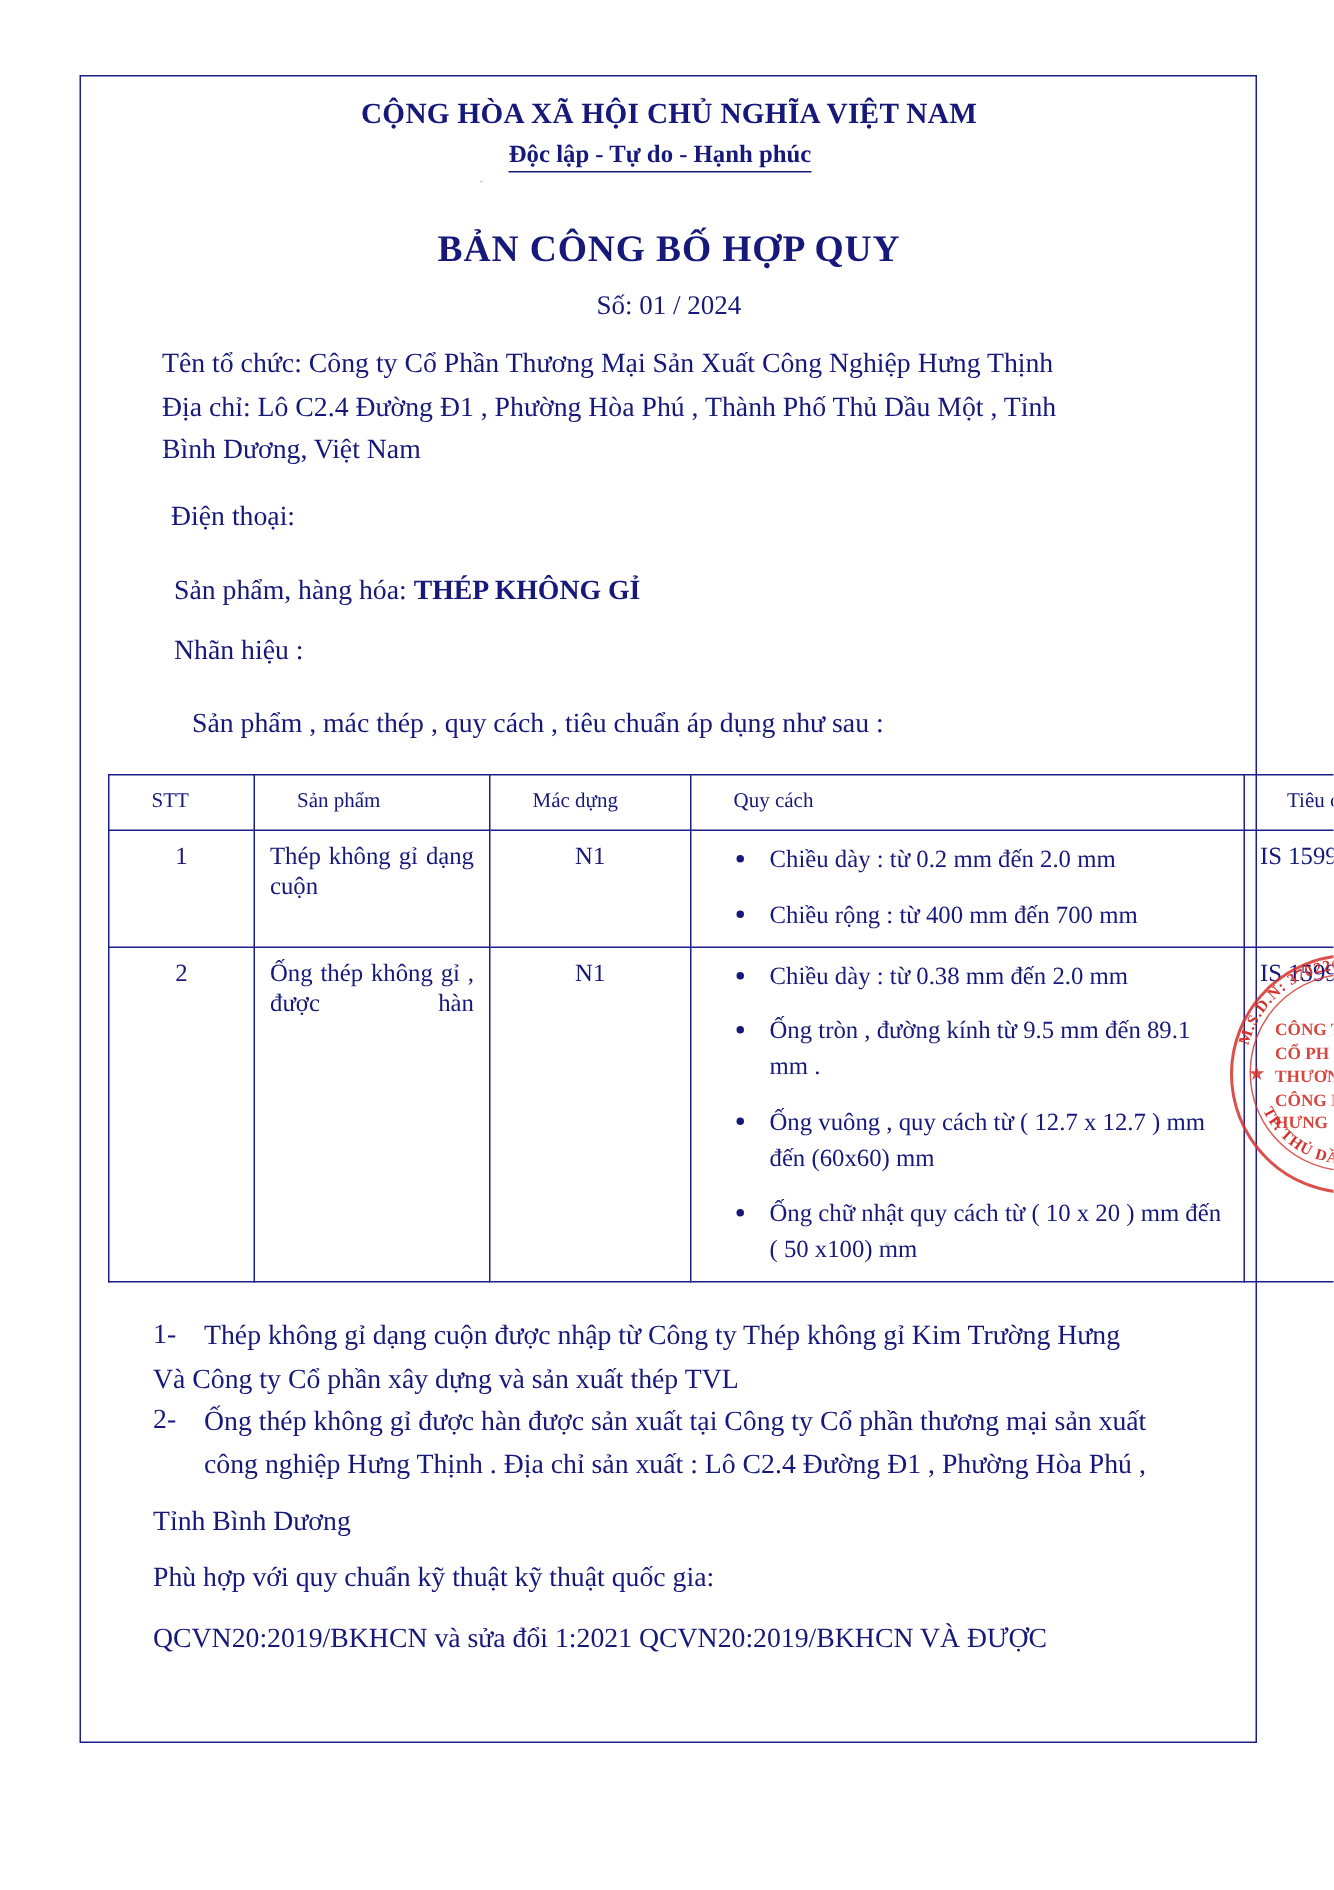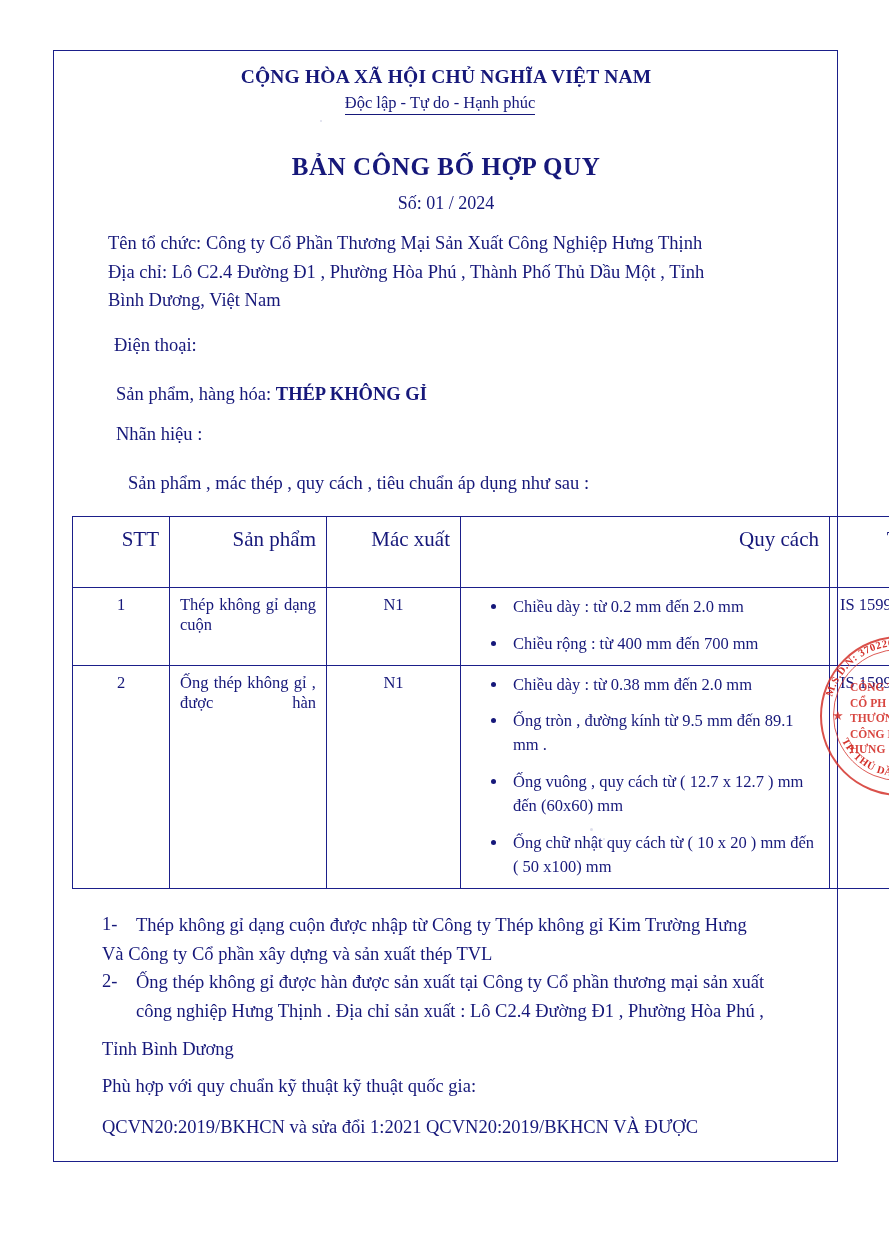--- a/index.html
+++ b/index.html
@@ -42,21 +42,21 @@
 
   .nat-title {
     font-size: 19.5px;
     font-weight: bold;
     letter-spacing: 0.2px;
     margin: 0;
     font-family: "Liberation Serif", serif;
   }
   .nat-sub {
     font-size: 16.5px;
-    font-weight: normal;
+    font-weight: bold;
     margin: 5px 12px 0 0;
     display: inline-block;
     border-bottom: 1.2px solid #16187a;
     padding-bottom: 1px;
   }
   .doc-title {
     font-size: 25px;
     font-weight: bold;
     margin: 38px 0 0 0;
     letter-spacing: 0.6px;
@@ -90,22 +90,22 @@
   }
   table.spec-table th,
   table.spec-table td {
     border: 1px solid #1b1f8a;
     padding: 7px 10px;
     vertical-align: top;
     color: #16187a;
     font-weight: normal;
   }
   table.spec-table th {
-    text-align: right;
-    font-size: 21px;
+    text-align: left;
+    font-size: 14px;
     padding-top: 10px;
     padding-bottom: 10px;
     padding-left: 28px;
   }
   th.c-stt, td.c-stt { width: 58px; text-align: center; }
   th.c-prod, td.c-prod { width: 118px; }
   th.c-grade, td.c-grade { width: 95px; text-align: center; }
   th.c-spec, td.c-spec { width: 330px; }
   th.c-std, td.c-std { width: 147px; }
 
@@ -266,21 +266,21 @@
       <span></span>
     </p>
 
     <p class="para spec-line">Sản phẩm , mác thép , quy cách , tiêu chuẩn áp dụng như sau :</p>
 
     <table class="spec-table">
       <thead>
         <tr>
           <th class="c-stt">STT</th>
           <th class="c-prod">Sản phẩm</th>
-          <th class="c-grade">Mác xuất</th>
+          <th class="c-grade">Mác dựng</th>
           <th class="c-spec">Quy cách</th>
           <th class="c-std">Tiêu chuẩn áp dụng</th>
         </tr>
       </thead>
       <tbody>
         <tr>
           <td class="c-stt">1</td>
           <td class="c-prod">Thép không gỉ dạng cuộn</td>
           <td class="c-grade">N1</td>
           <td class="c-spec">

